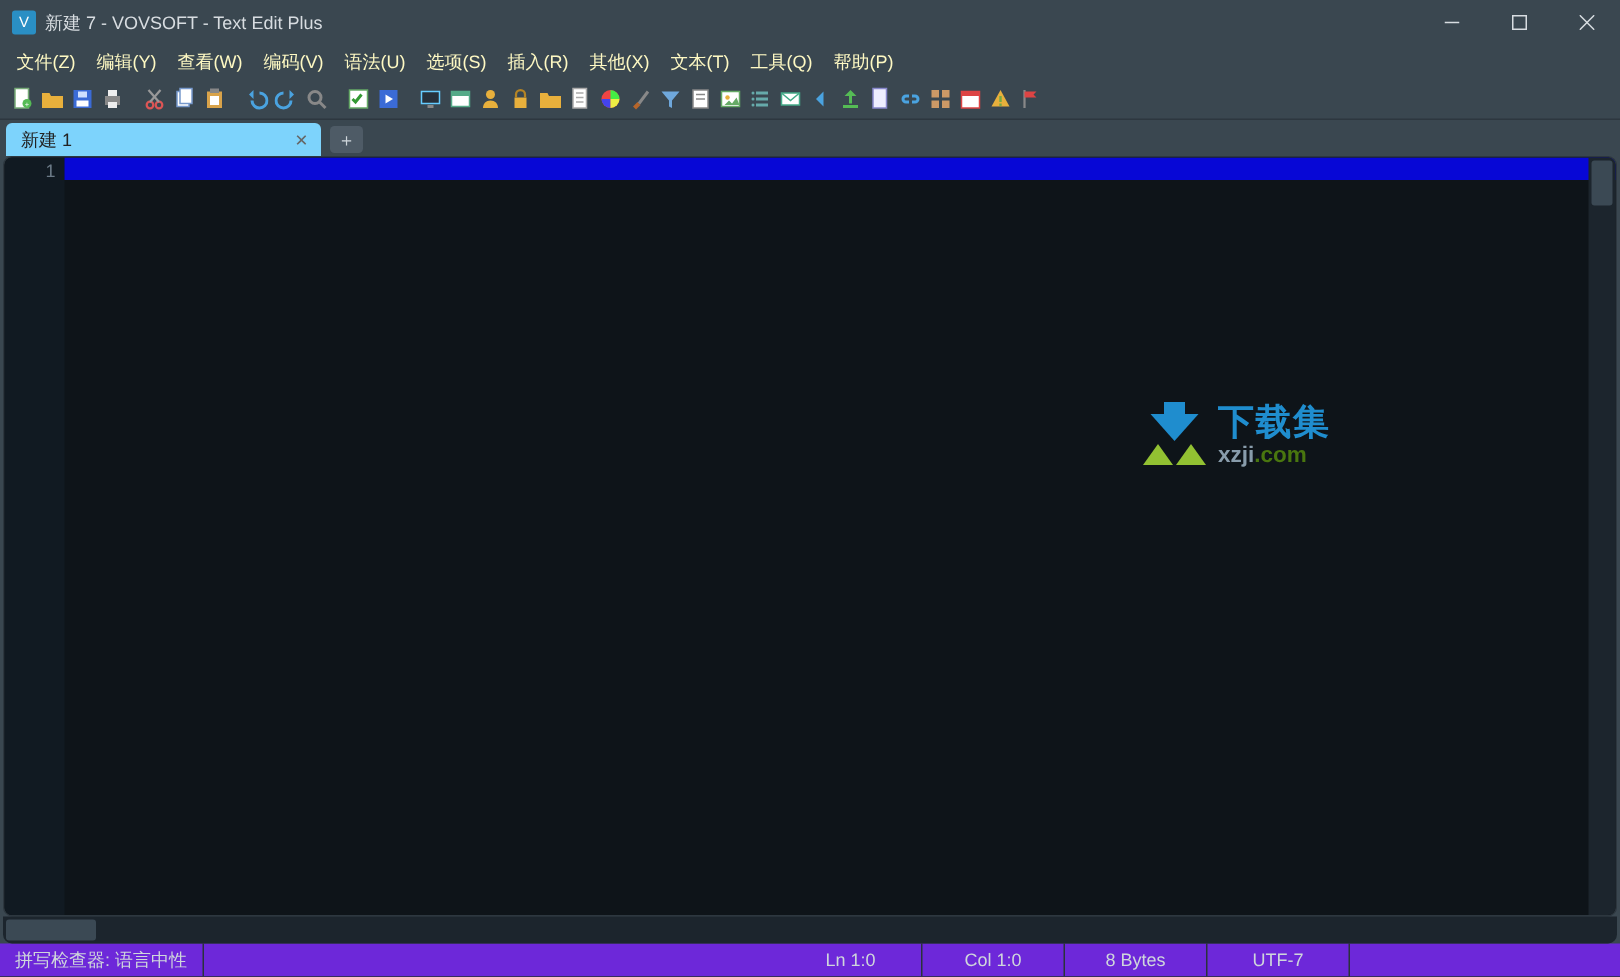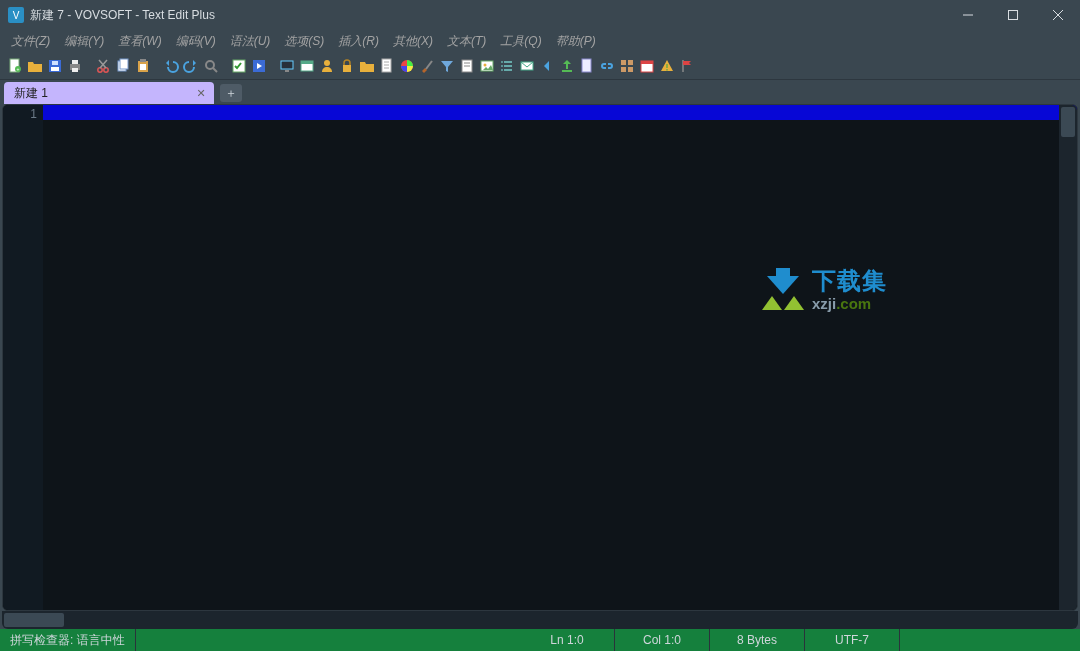--- a/index.html
+++ b/index.html
@@ -7,31 +7,31 @@
 
 
 .titlebar { height:30px; background:#3a4750; display:flex; align-items:center; padding:0 0 0 8px; color:#d8dde1; font-size:12px; }
 .titlebar .app-icon { width:16px; height:16px; background:#2a8fc4; border-radius:2px; margin-right:6px; display:flex; align-items:center; justify-content:center; font-size:10px; color:#fff; }
 .titlebar .title { flex:1; }
 .wbtn { width:45px; height:30px; display:flex; align-items:center; justify-content:center; color:#d8dde1; }
 .wbtn svg { width:10px; height:10px; }
 
 
 .menubar { height:22px; background:#3a4750; display:flex; align-items:center; padding:0 4px; }
-.menubar .mi { color:#a3a3a3; font-size:12px; padding:2px 7px; cursor:default;font-style:italic; }
+.menubar .mi { color:#fef9c3; font-size:12px; padding:2px 7px; cursor:default; }
 
 
 .toolbar { height:28px; background:#3a4750; display:flex; align-items:center; padding:2px 6px; gap:2px; border-bottom:1px solid #2d373f; }
 .tbtn { width:18px; height:18px; display:flex; align-items:center; justify-content:center; cursor:pointer; position:relative; }
 .tbtn svg { width:16px; height:16px; }
 .tsep { width:6px; height:18px; }
 
 
 .tabbar { height:24px; background:#3a4750; display:flex; align-items:flex-end; padding:0 4px; }
-.tab { height:22px; background:#c4b5fd; border-radius:4px 4px 0 0; min-width:210px; display:flex; align-items:center; padding:0 6px 0 10px; font-size:12px; color:#222; position:relative; }
+.tab { height:22px; background:#7dd3fc; border-radius:4px 4px 0 0; min-width:210px; display:flex; align-items:center; padding:0 6px 0 10px; font-size:12px; color:#222; position:relative; }
 .tab .lbl { flex:1; }
 .tab .x { width:14px; height:14px; display:flex; align-items:center; justify-content:center; color:#666; font-size:11px; }
 .newtab { width:22px; height:18px; background:#4e5b66; border-radius:3px; margin-left:6px; display:flex; align-items:center; justify-content:center; color:#cfd6db; font-size:12px; margin-bottom:2px; }
 
 
 .editor-wrap { flex:1; display:flex; background:#0e1419; position:relative; border:1px solid #2d373f; margin:0 2px; border-radius:6px; overflow:hidden; }
 .gutter { width:40px; background:#111a22; color:#6b7a87; font-size:12px; text-align:right; padding:2px 6px 0 0; font-family:Consolas,monospace; }
 .editor { flex:1; position:relative; }
 .sel-line { position:absolute; left:0; right:0; top:0; height:15px; background:#0707d6; }
 .scroll-v { position:absolute; right:0; top:0; bottom:0; width:18px; background:#1c252d; }
@@ -45,21 +45,21 @@
 .wm-icon .arrow { width:0; height:0; border-left:16px solid transparent; border-right:16px solid transparent; border-top:18px solid #2094d8; position:absolute; top:8px; left:5px; }
 .wm-icon .stem { width:14px; height:10px; background:#2094d8; position:absolute; top:0; left:14px; }
 .wm-icon .v1 { width:0; height:0; border-left:10px solid transparent; border-right:10px solid transparent; border-bottom:14px solid #9acb34; position:absolute; bottom:0; left:0; transform:rotate(0deg); }
 .wm-icon .v2 { width:0; height:0; border-left:10px solid transparent; border-right:10px solid transparent; border-bottom:14px solid #9acb34; position:absolute; bottom:0; right:0; }
 .wm-text { color:#2094d8; font-weight:bold; }
 .wm-text .t1 { font-size:24px; letter-spacing:1px; }
 .wm-text .t2 { font-size:15px; color:#8fa4b3; margin-top:-2px; }
 .wm-text .t2 .g { color:#4d7c0f; }
 
 
-.statusbar { height:22px; background:#15803d; display:flex; align-items:center; color:#cfd6db; font-size:12px; }
+.statusbar { height:22px; background:#6d28d9; display:flex; align-items:center; color:#cfd6db; font-size:12px; }
 .statusbar .cell { padding:0 10px; height:100%; display:flex; align-items:center; border-right:1px solid #2a333b; }
 .statusbar .spacer { flex:1; }
 .statusbar .cell.fx { min-width:95px; justify-content:center; }
 </style>
 </head>
 <body>
 
 <div class="titlebar">
   <div class="app-icon">V</div>
   <div class="title">新建 7 - VOVSOFT - Text Edit Plus</div>

